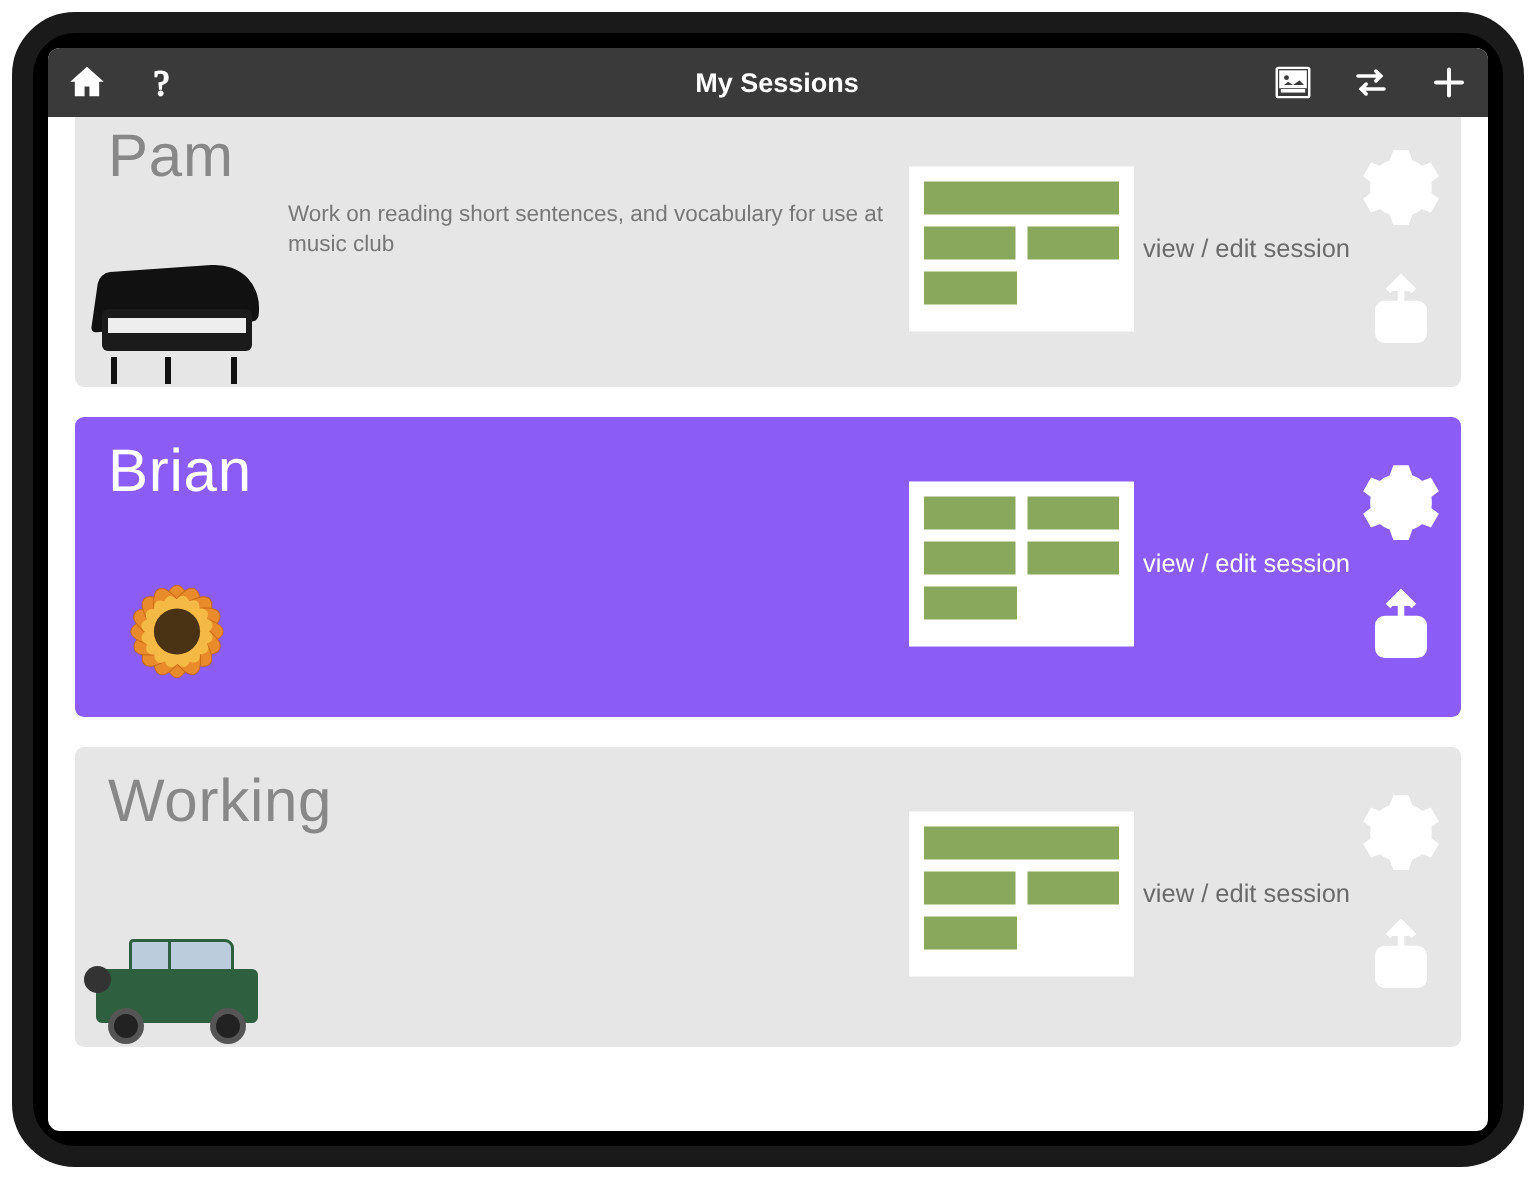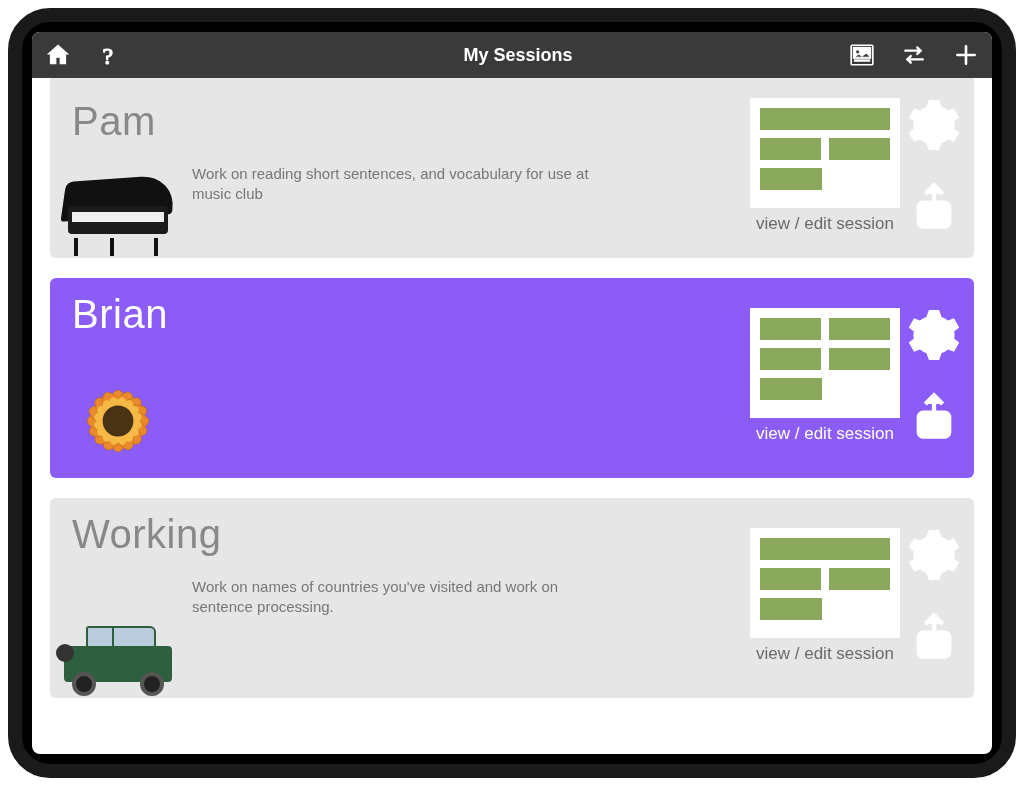--- a/index.html
+++ b/index.html
@@ -42,49 +42,49 @@
 
   
   .list { padding: 0 18px; }
   .card {
     border-radius: 6px;
     margin-top: 20px;
     padding: 14px 16px 14px 22px;
     position: relative;
     min-height: 200px;
   }
-  .card.first { margin-top: 0; border-radius: 0 0 6px 6px; padding-top: 21px; min-height: 180px; }
+  .card.first { margin-top: 0; border-radius: 0 0 6px 6px; padding-top: 4px; min-height: 180px; }
   .card.inactive { background: #e6e6e6; }
   .card.active   { background: #8b5cf6; }
 
   .card .name {
     font-size: 40px; font-weight: 300; letter-spacing: 0.5px;
   }
   .card.inactive .name { color: #888; }
   .card.active   .name { color: #fff; }
 
   .card .desc {
-    margin: 20px 0 0 120px;
+    margin: 6px 0 0 120px;
     max-width: 420px;
     font-size: 15px; line-height: 1.35; font-weight: 400;
   }
   .card.inactive .desc { color: #777; }
   .card.active   .desc { color: #fff; }
 
   .card .thumb {
     position: absolute; left: 8px; bottom: 2px; width: 120px; height: 100px;
     display: flex; align-items: flex-end; justify-content: center;
   }
 
   .card .rightcol {
     position: absolute; right: 12px; top: 6px; bottom: 10px;
     display: flex; align-items: center; gap: 6px;
   }
   .grid-btn {
-    display: flex; flex-direction: column; align-items: center; gap: 6px;
+    display: flex; flex-direction: row; align-items: center; gap: 6px;
     cursor: pointer;
   }
   .grid-box {
     width: 150px; height: 110px; background: #fff;
     padding: 10px; display: flex; flex-direction: column; gap: 8px;
   }
   .grid-row { display: flex; gap: 8px; }
   .grid-cell { width: 62px; height: 22px; background: #8aa85c; }
   .grid-row.full .grid-cell.wide { width: 132px; }
   .grid-row.half .grid-cell.half { width: 62px; }
@@ -268,21 +268,20 @@
                   <path d="M8 6l4-4 4 4"></path>
                   <rect x="5" y="10" width="14" height="11" rx="2"></rect>
                 </svg>
             </div>
           </div>
         </div>
       </div>
 
       <div class="card inactive">
         <div class="name">Working</div>
-        <div class="desc">Work on names of countries you've visited and work on sentence processing.</div>
         <div class="thumb">
           <div class="jeep">
             <div class="cab"></div>
               <div class="body"></div>
             <div class="spare"></div>
             <div class="wheel w1"></div>
               <div class="wheel w2"></div>
           </div>
         </div>
         <div class="rightcol">

